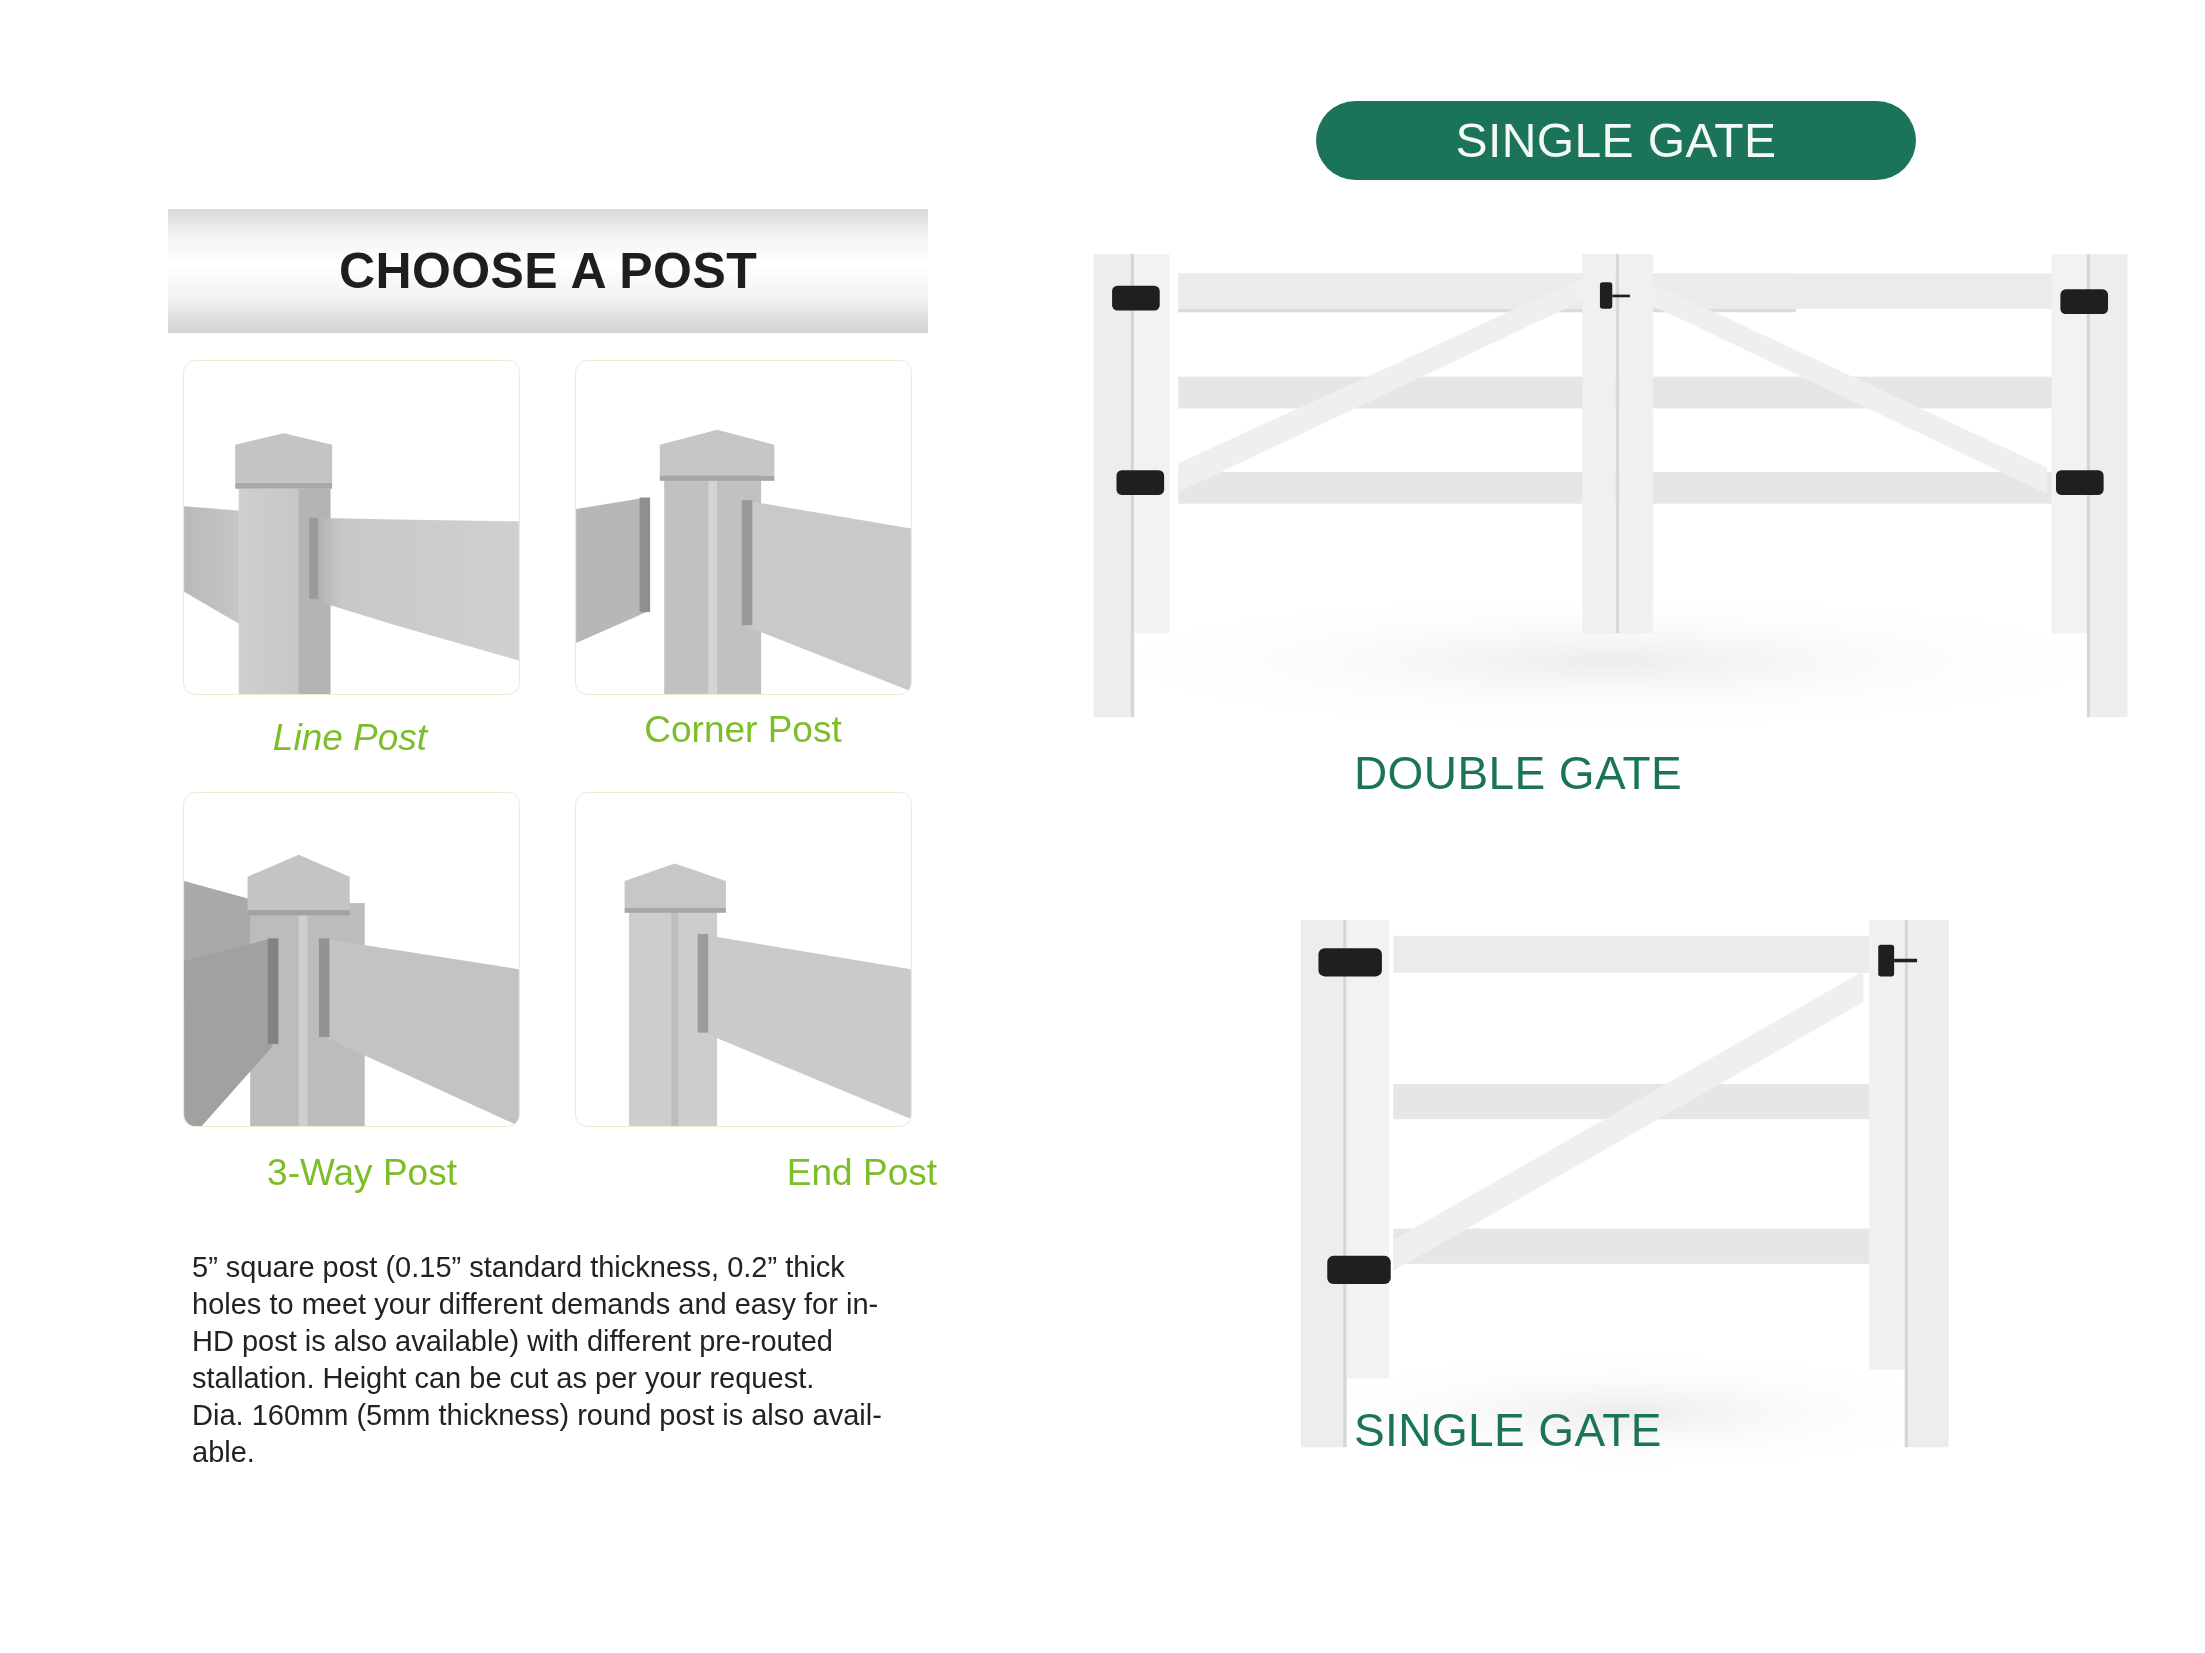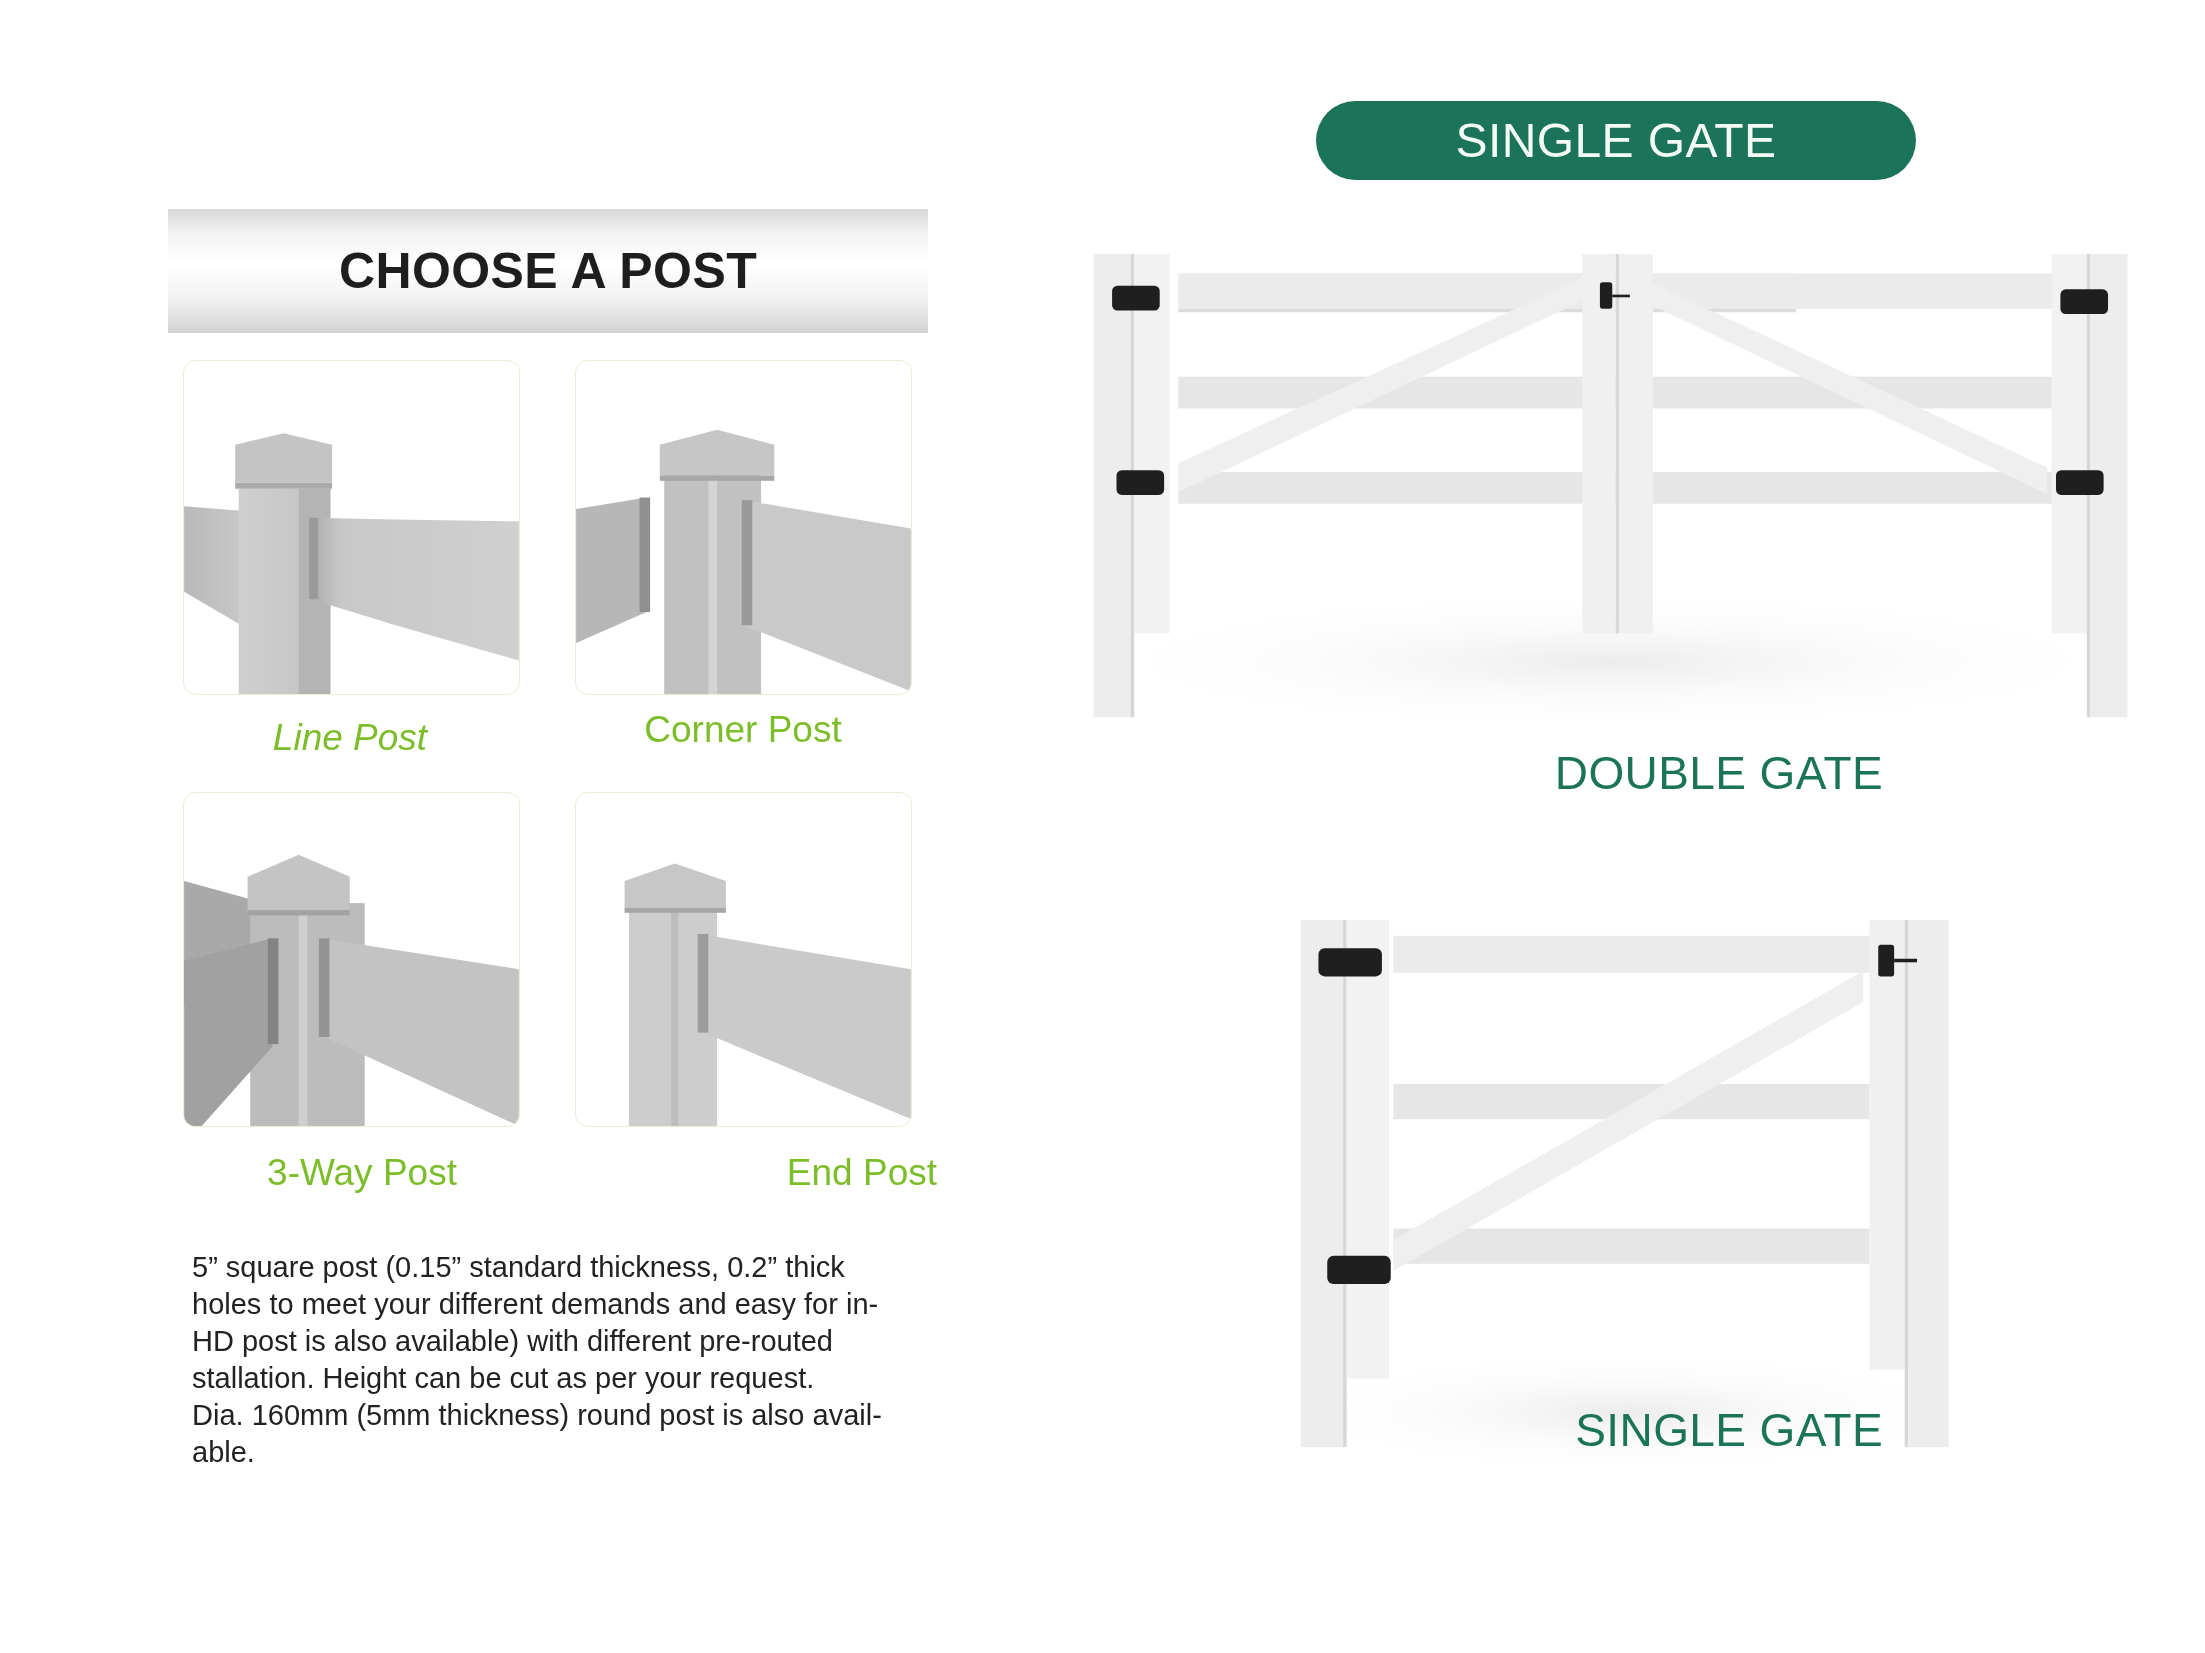--- a/index.html
+++ b/index.html
@@ -17,21 +17,21 @@
   .card svg { width:100%; height:100%; display:block; }
   .post-label { width:388px; text-align:center; font-size:37px; color:#7cbd2a; }
 
   .desc { left:192px; top:1233px; width:759px; font-size:29px; line-height:37px; color:#222;margin-top:16px; }
   .desc div { white-space:nowrap; }
 
   
   .gate-pill { left:1316px; top:101px; width:600px; height:79px; border-radius:40px; background:#1b735a;
     display:flex; align-items:center; justify-content:center; }
   .gate-pill span { color:#f3faf6; font-size:48px; letter-spacing:0.4px; }
-  .gate-label { text-align:right; font-size:46px; color:#1b7555; letter-spacing:0.4px; }
+  .gate-label { text-align:left; font-size:46px; color:#1b7555; letter-spacing:0.4px; }
   .gate-img svg { display:block; width:100%; height:100%; }
 </style>
 </head>
 <body>
 
 <div class="abs post-header">
   <span>CHOOSE A POST</span>
 </div>
 
 <div class="abs card" style="left:183px; top:360px;">

